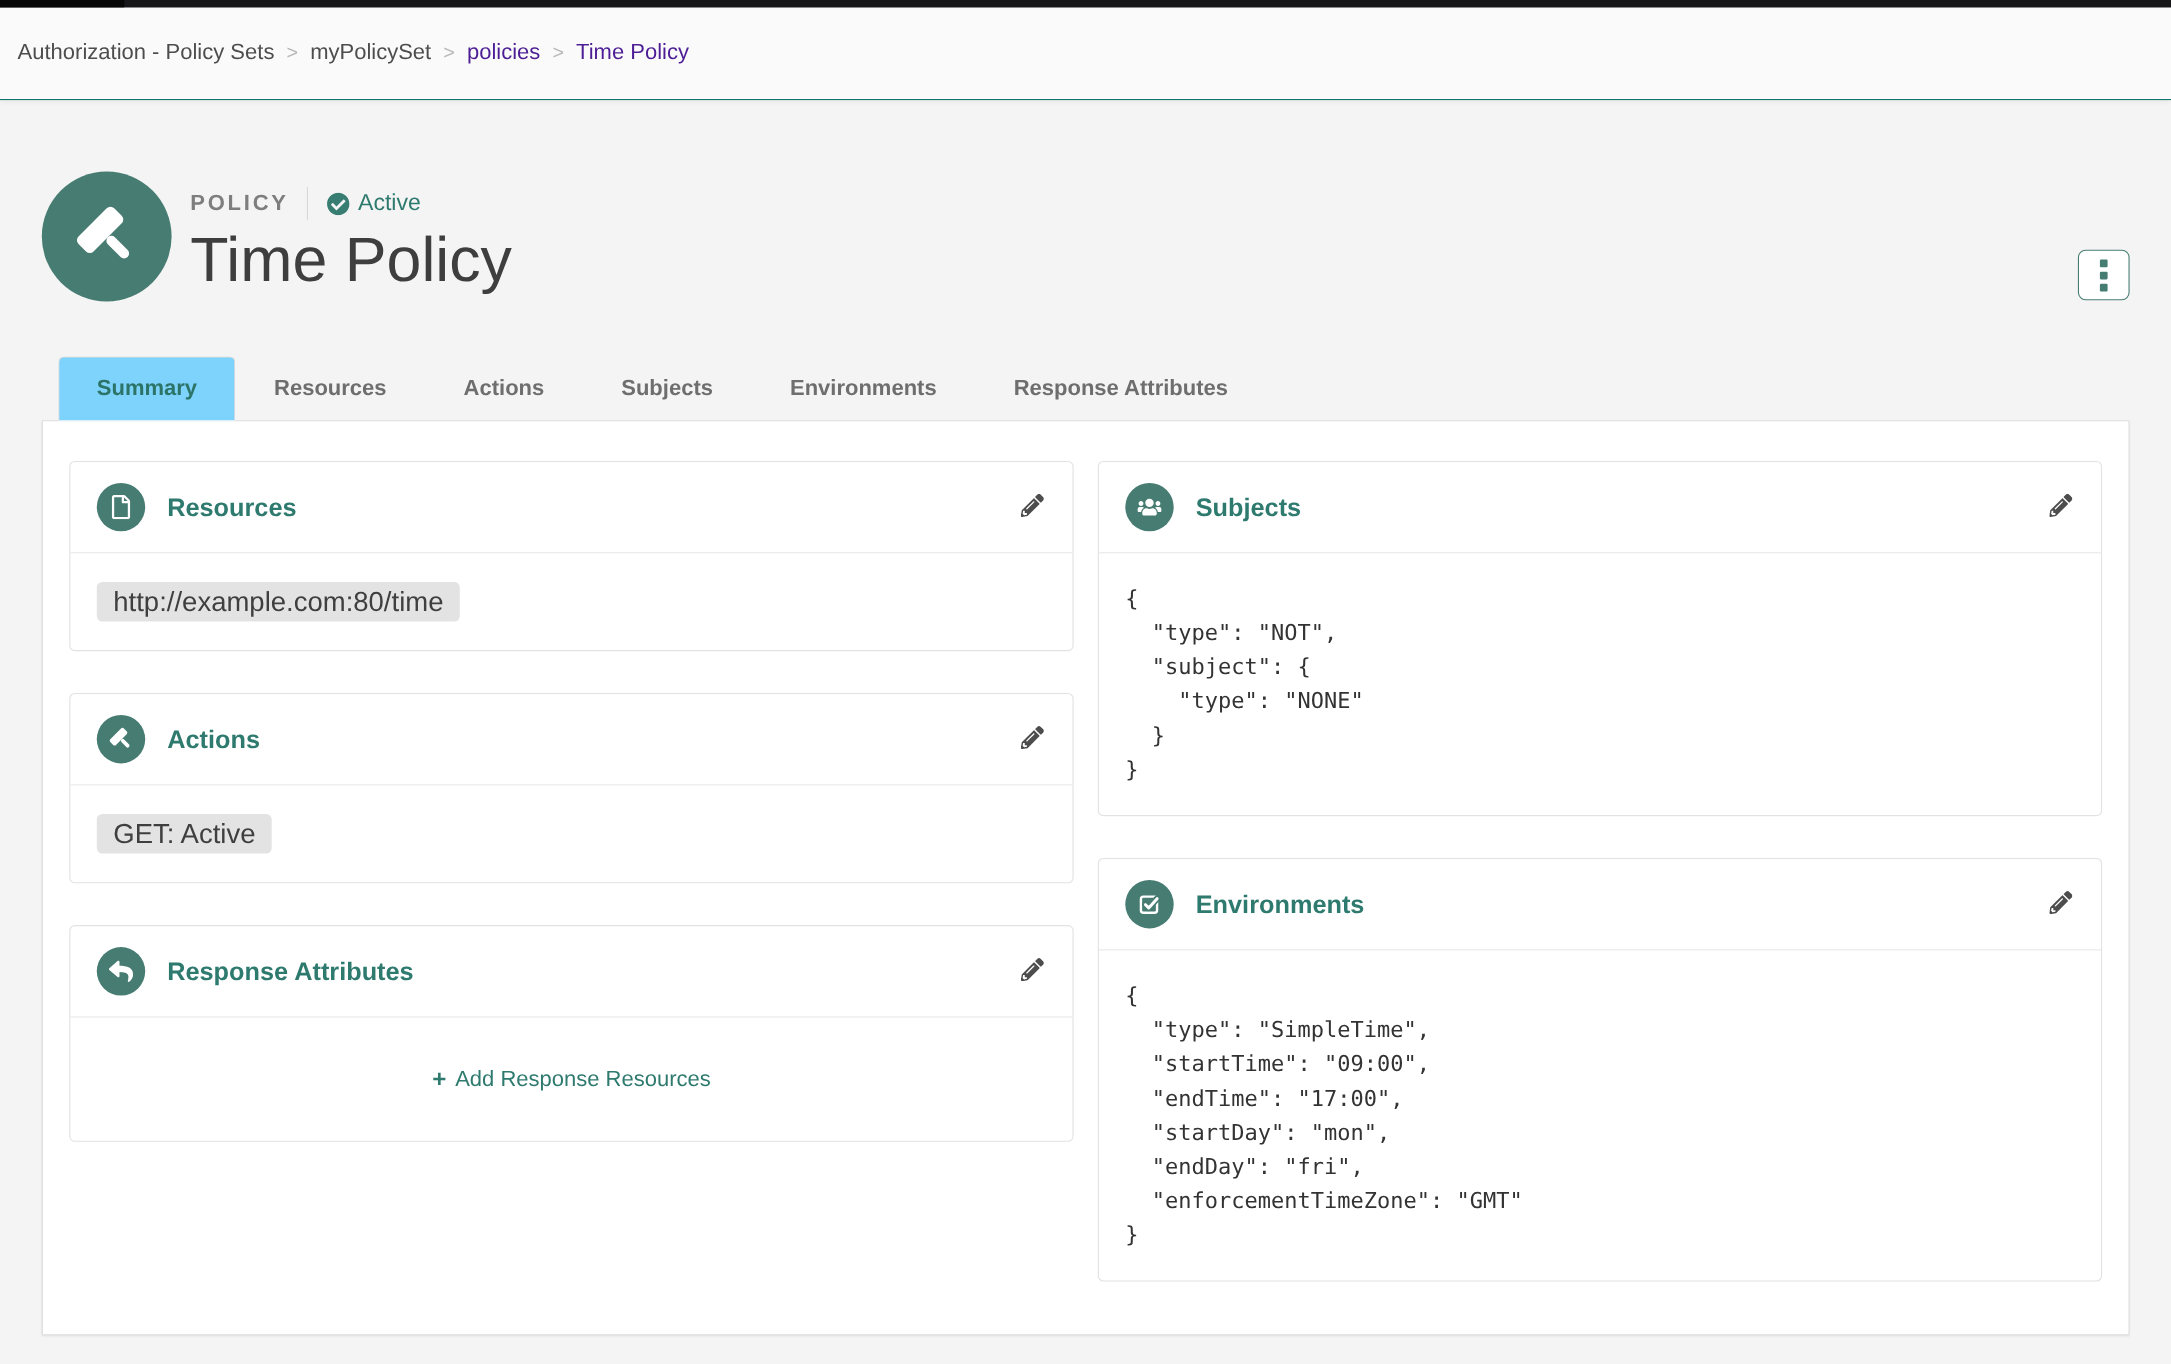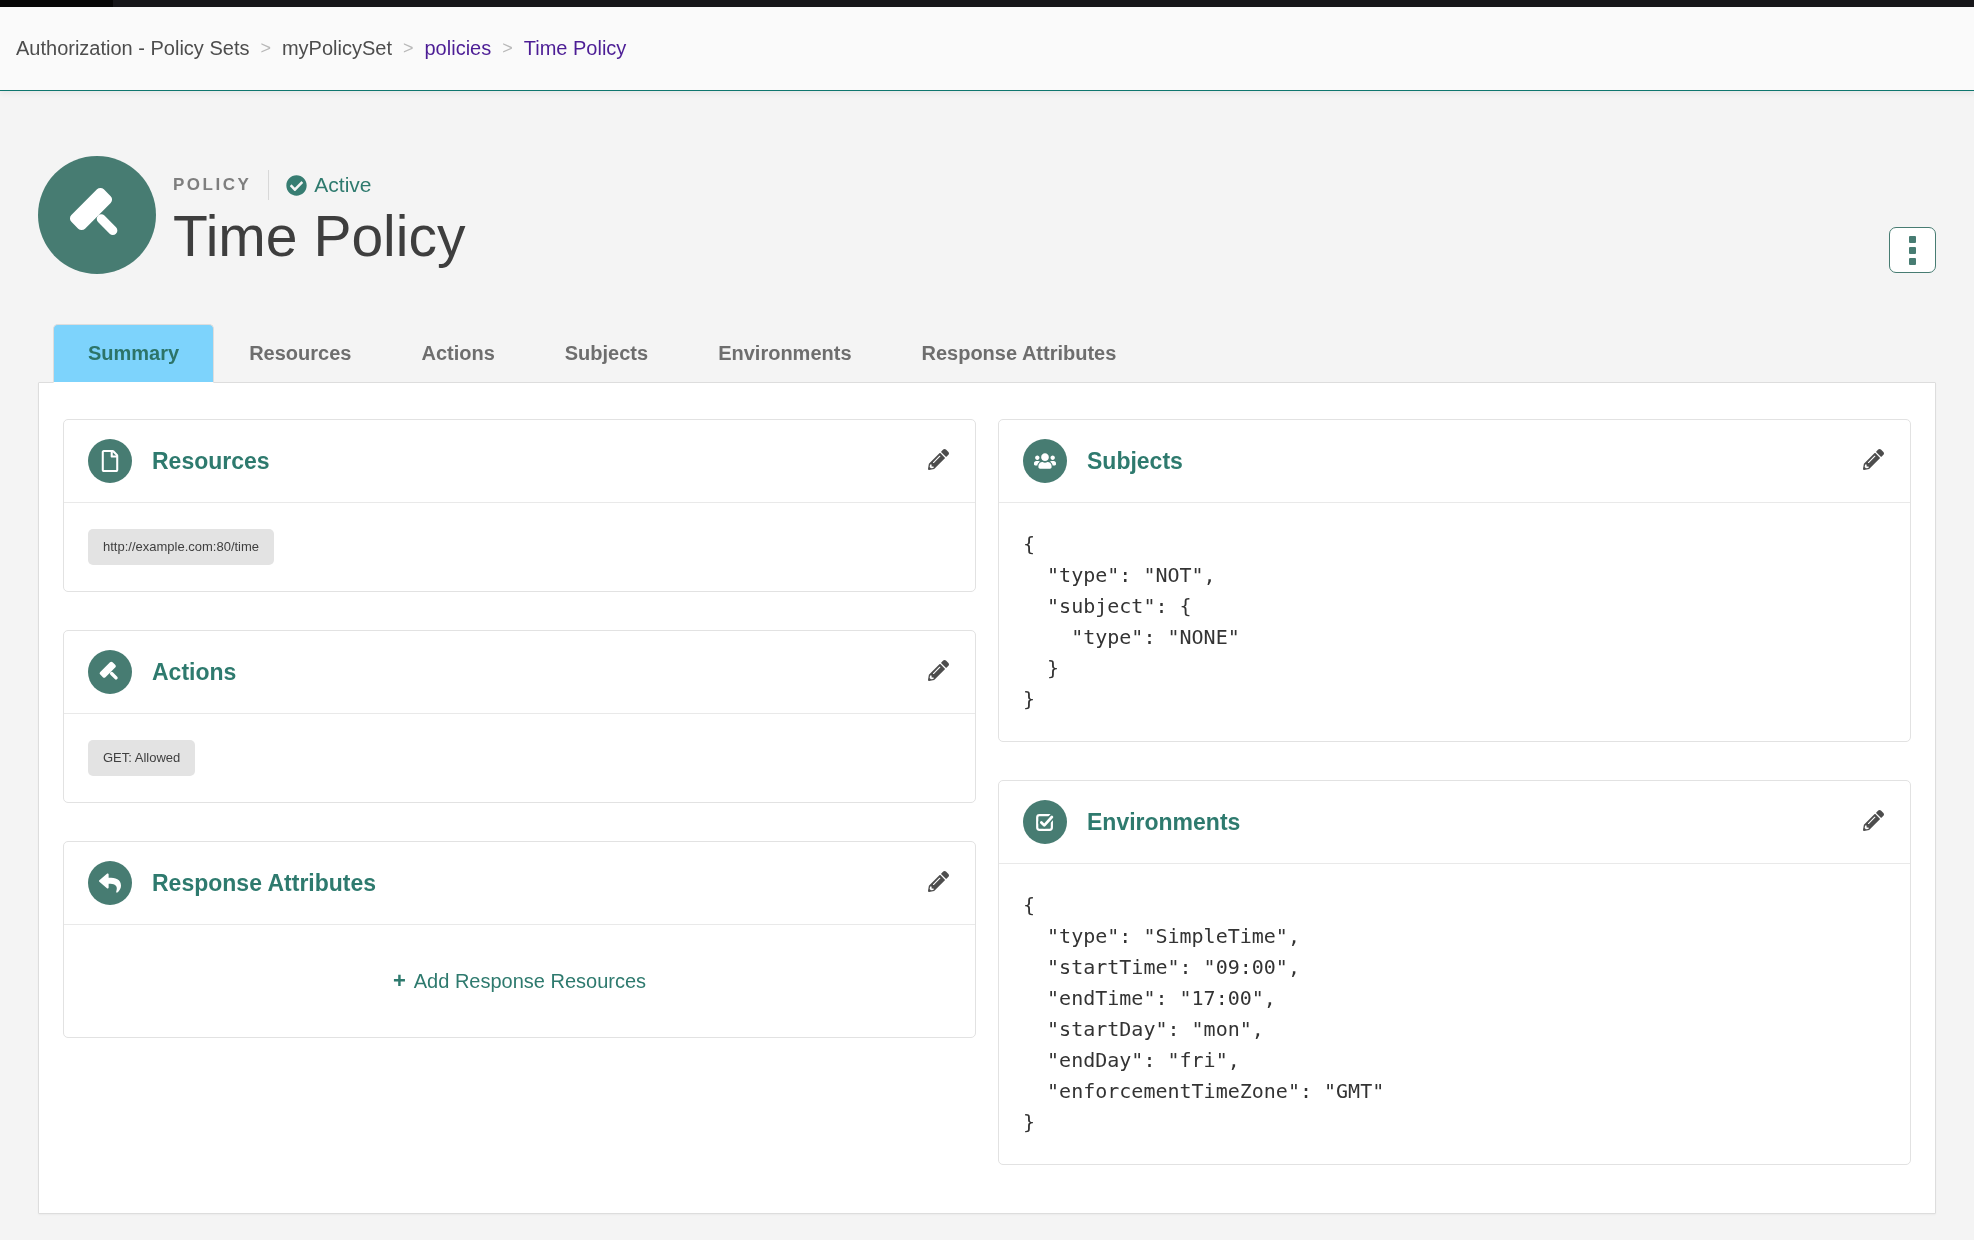--- a/index.html
+++ b/index.html
@@ -28,21 +28,21 @@
   .content { padding:0 38px; }
   .page-header { display:flex; align-items:flex-start; margin-top:65px; }
   .avatar {
     width:118px; height:118px; border-radius:50%;
     background:var(--teal,#477c72); flex:0 0 auto;
     display:flex; align-items:center; justify-content:center;
   }
   .avatar svg { width:58px; height:58px; }
   .header-text { margin-left:17px; }
   .meta-row { display:flex; align-items:center; margin-top:14px; }
-  .type-label { font-size:17px; font-weight:bold; letter-spacing:2.5px; color:#7e7e7e; }
+  .type-label { font-size:20px; font-weight:bold; letter-spacing:2.5px; color:#7e7e7e; }
   .meta-divider { width:1px; height:30px; background:#d8d8d8; margin:0 17px; }
   .status-badge { display:flex; align-items:center; }
   .status-badge svg { width:21px; height:21px; margin-right:7px; }
   .status-label { font-size:21px; color:var(--teal-text,#2e7a6e); }
   .page-title { font-size:57px; font-weight:300; color:#3e3e3e; margin-top:5px; line-height:1.1; }
   .kebab-btn {
     margin-left:auto; align-self:flex-end; margin-bottom:1px;
     width:47px; height:46px; background:#fff;
     border:1px solid var(--teal,#477c72); border-radius:7px;
     display:flex; flex-direction:column; align-items:center; justify-content:center;
@@ -74,21 +74,21 @@
     width:44px; height:44px; border-radius:50%; background:var(--teal,#477c72);
     display:flex; align-items:center; justify-content:center; flex:0 0 auto;
   }
   .icon-circle svg { width:22px; height:22px; }
   .card-title { font-size:23px; font-weight:600; color:var(--teal-text,#2e7a6e); margin-left:20px; }
   .edit-btn { margin-left:auto; background:none; border:none; cursor:pointer; padding:2px; }
   .edit-btn svg { width:21px; height:21px; fill:#4d4d4d; }
   .card-body { border-top:1px solid #e9e9e9; padding:26px 24px; }
   .tag {
     display:inline-block; background:#e3e3e3; color:#3f3f3f;
-    font-size:13px; padding:7px 15px; border-radius:5px; line-height:22px;
+    font-size:25px; padding:7px 15px; border-radius:5px; line-height:22px;
   }
   pre.code {
     font-family:"DejaVu Sans Mono","Liberation Mono",monospace;
     font-size:20px; line-height:31px; color:#333; margin:0; white-space:pre;
   }
   .card-body.add-area { text-align:center; padding:43px 24px; }
   .add-link { color:var(--teal-text,#2e7a6e); font-size:20px; text-decoration:none; cursor:pointer; display:inline-flex; align-items:center; }
   .add-link .plus { font-weight:bold; font-size:22px; margin-right:8px; }
 </style>
 </head>
@@ -189,21 +189,21 @@
               </svg>
           </span>
           <span class="card-title">Actions</span>
           <button class="edit-btn">
             <svg viewBox="0 0 512 512">
               <path d="M497.9 142.1l-46.1 46.1c-4.7 4.7-12.3 4.7-17 0l-111-111c-4.7-4.7-4.7-12.3 0-17l46.1-46.1c18.7-18.7 49.1-18.7 67.9 0l60.1 60.1c18.8 18.7 18.8 49.1 0 67.9zM284.2 99.8L21.6 362.4.4 483.9c-2.9 16.4 11.4 30.6 27.8 27.8l121.5-21.3 262.6-262.6c4.7-4.7 4.7-12.3 0-17l-111-111c-4.8-4.7-12.4-4.7-17.1 0zM124.1 339.9c-5.5-5.5-5.5-14.3 0-19.8l154-154c5.5-5.5 14.3-5.5 19.8 0s5.5 14.3 0 19.8l-154 154c-5.5 5.5-14.3 5.5-19.8 0zM88 424h48v36.3l-64.5 11.3-31.1-31.1L51.7 376H88v48z"></path>
             </svg>
           </button>
         </div>
         <div class="card-body">
-          <span class="tag">GET: Allowed</span>
+          <span class="tag">GET: Active</span>
         </div>
       </section>
 
       <section class="card">
         <div class="card-header">
           <span class="icon-circle">
             <svg viewBox="0 0 512 512">
               <path fill="#fff" d="M8.309 189.836L184.313 37.851C199.719 24.546 224 35.347 224 56.015v80.053c160.629 1.839 288 34.032 288 186.258 0 61.441-39.581 122.309-83.333 154.132-13.653 9.931-33.111-2.533-28.077-18.631 45.344-145.012-21.507-183.51-176.59-185.742V360c0 20.7-24.3 31.453-39.687 18.164l-176.004-152c-11.071-9.562-11.086-26.753 0-36.328z"></path>
             </svg>
           </span>

